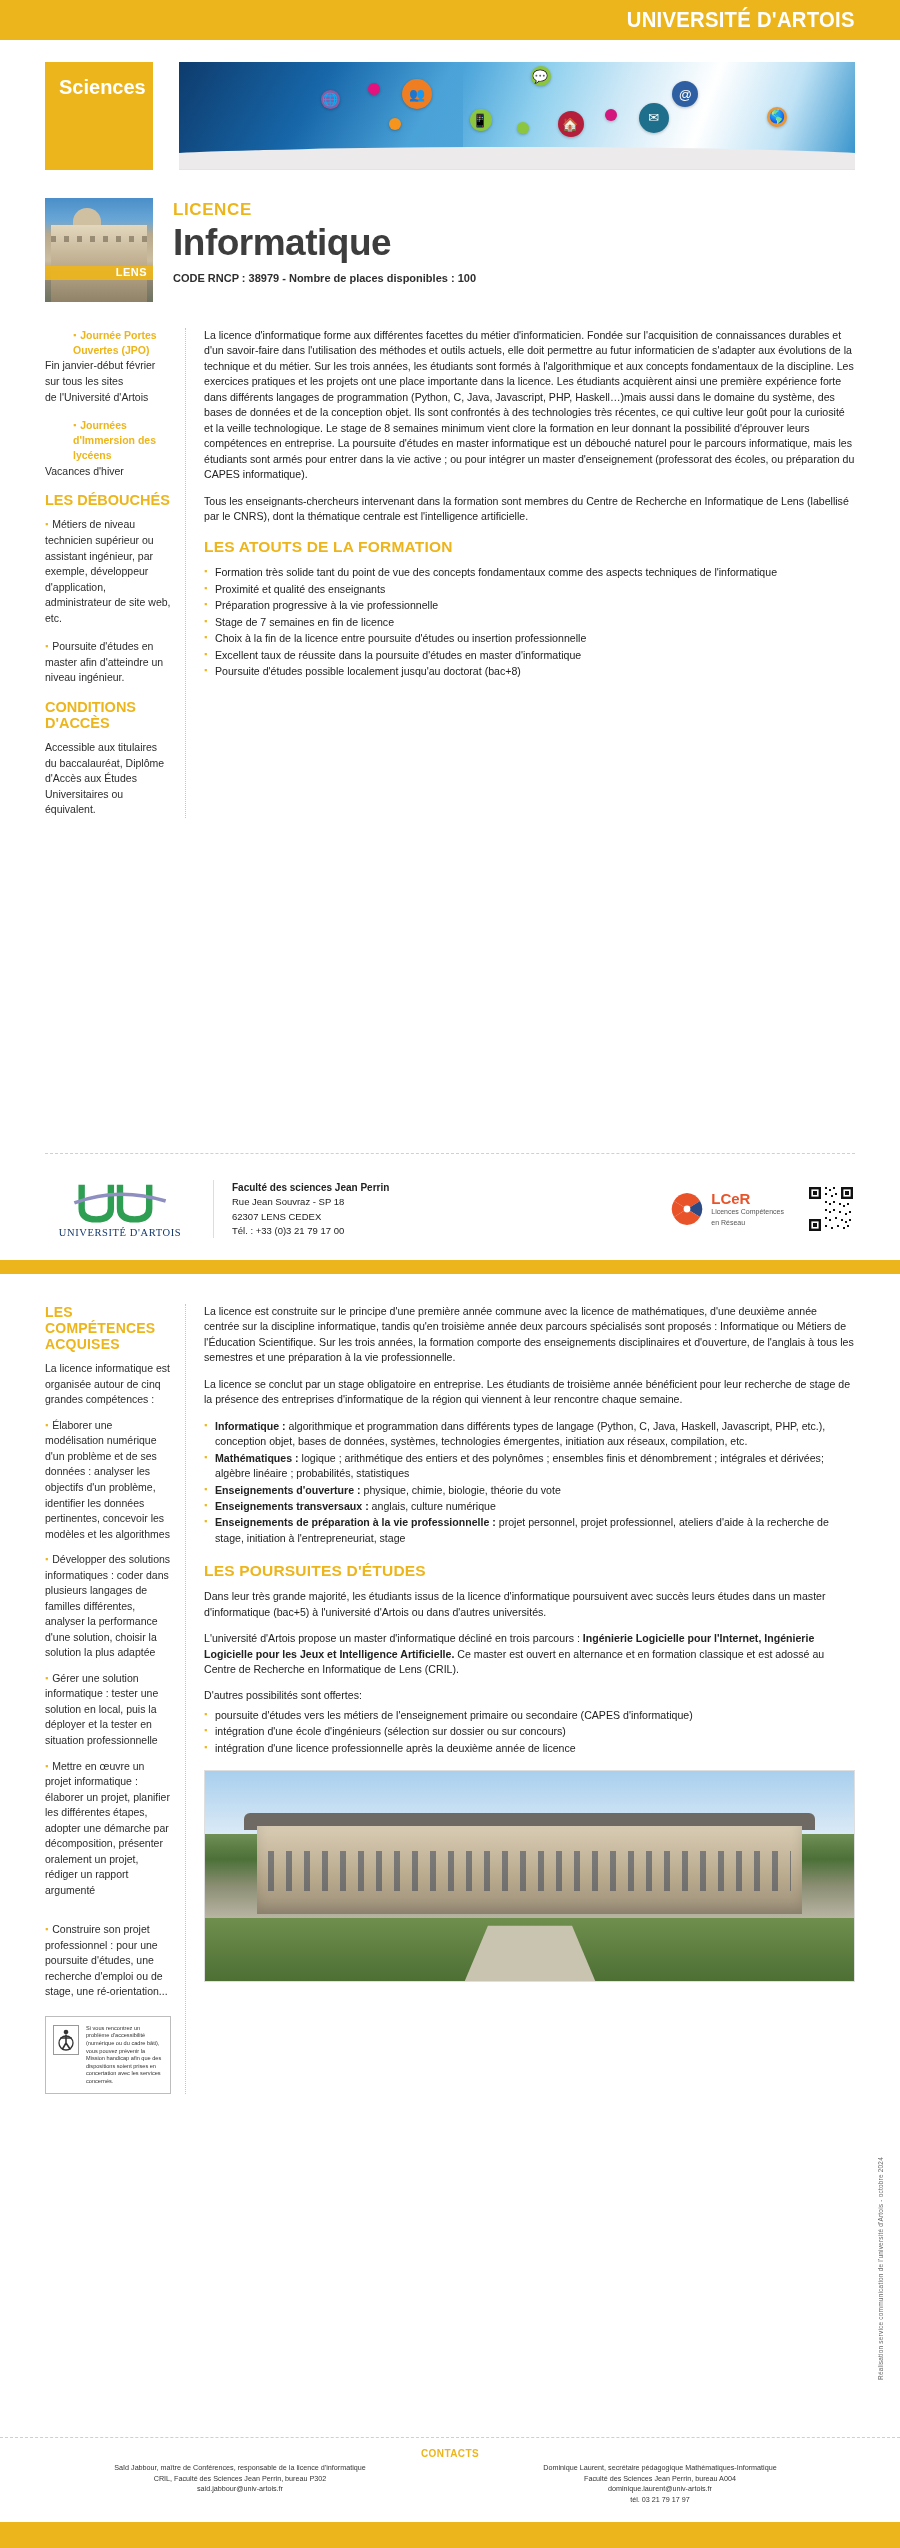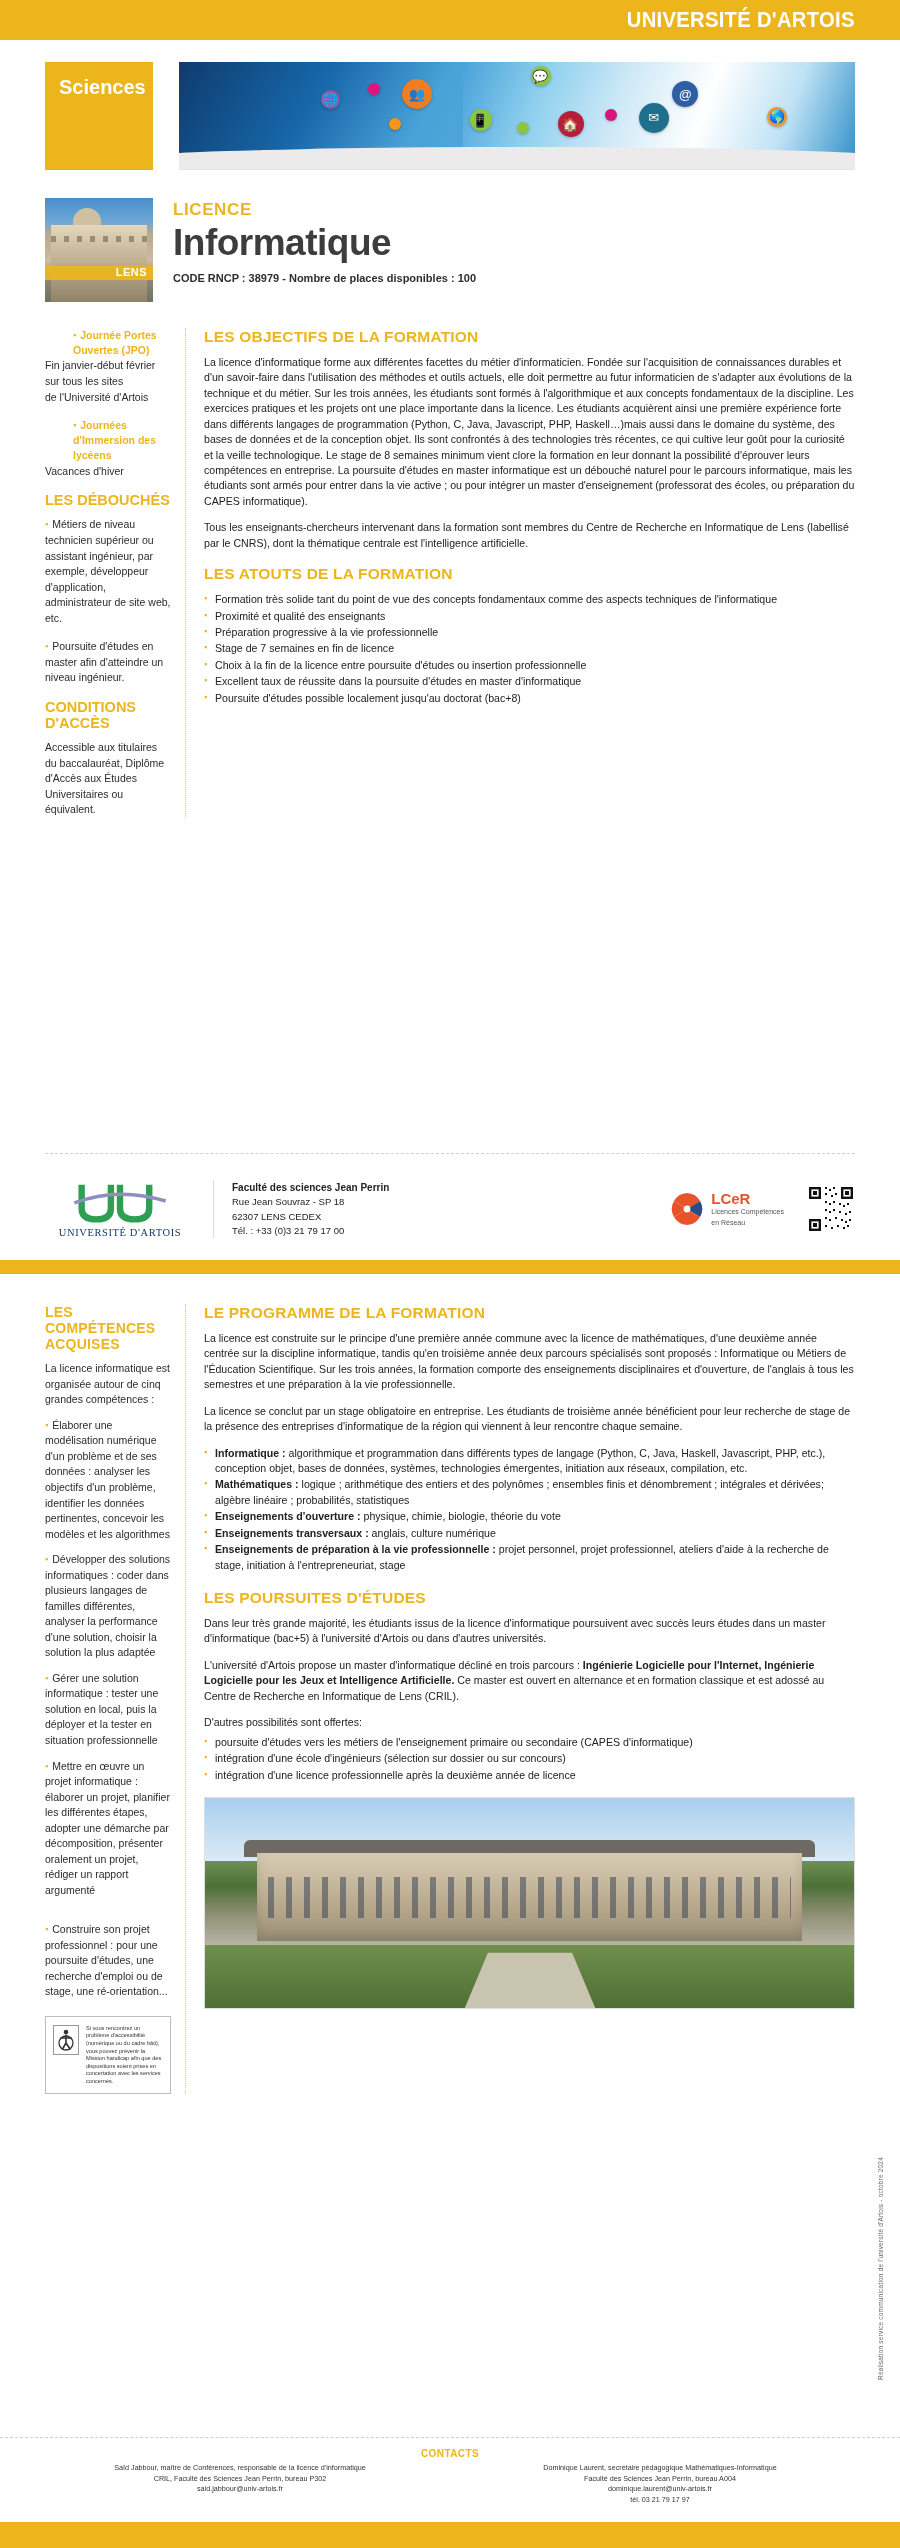--- a/index.html
+++ b/index.html
@@ -280,21 +280,20 @@
         <div class="side-txt bul">Poursuite d'études en master afin d'atteindre un niveau ingénieur.</div>
       </div>
 
       <div class="side-sec-title">CONDITIONS D'ACCÈS</div>
       <div class="side-txt">Accessible aux titulaires du baccalauréat, Diplôme d'Accès aux Études Universitaires ou équivalent.</div>
     </div>
 
     <div class="col-divider"></div>
 
     <div class="col-right">
-      <div class="sec-h-yellow">LES OBJECTIFS DE LA FORMATION</div>
       <div class="para">La licence d'informatique forme aux différentes facettes du métier d'informaticien. Fondée sur l'acquisition de connaissances durables et d'un savoir-faire dans l'utilisation des méthodes et outils actuels, elle doit permettre au futur informaticien de s'adapter aux évolutions de la technique et du métier. Sur les trois années, les étudiants sont formés à l'algorithmique et aux concepts fondamentaux de la discipline. Les exercices pratiques et les projets ont une place importante dans la licence. Les étudiants acquièrent ainsi une première expérience forte dans différents langages de programmation (Python, C, Java, Javascript, PHP, Haskell…)mais aussi dans le domaine du système, des bases de données et de la conception objet. Ils sont confrontés à des technologies très récentes, ce qui cultive leur goût pour la curiosité et la veille technologique. Le stage de 8 semaines minimum vient clore la formation en leur donnant la possibilité d'éprouver leurs compétences en entreprise. La poursuite d'études en master informatique est un débouché naturel pour le parcours informatique, mais les étudiants sont armés pour entrer dans la vie active ; ou pour intégrer un master d'enseignement (professorat des écoles, ou préparation du CAPES informatique).</div>
       <div class="para">Tous les enseignants-chercheurs intervenant dans la formation sont membres du Centre de Recherche en Informatique de Lens (labellisé par le CNRS), dont la thématique centrale est l'intelligence artificielle.</div>
 
       <div class="sec-h-yellow" style="margin-top:14px;">LES ATOUTS DE LA FORMATION</div>
       <ul class="bullets">
         <li>Formation très solide tant du point de vue des concepts fondamentaux comme des aspects techniques de l'informatique</li>
         <li>Proximité et qualité des enseignants</li>
         <li>Préparation progressive à la vie professionnelle</li>
         <li>Stage de 7 semaines en fin de licence</li>
         <li>Choix à la fin de la licence entre poursuite d'études ou insertion professionnelle</li>
@@ -414,21 +413,20 @@
             <circle cx="13" cy="18" r="7" fill="none" stroke="#333" stroke-width="1.3"></circle>
           </svg>
         </div>
         <div class="nt">Si vous rencontrez un problème d'accessibilité (numérique ou du cadre bâti), vous pouvez prévenir la Mission handicap afin que des dispositions soient prises en concertation avec les services concernés.</div>
       </div>
     </div>
 
     <div class="col-divider"></div>
 
     <div class="p2-right">
-      <div class="sec-h-yellow">LE PROGRAMME DE LA FORMATION</div>
       <div class="para">La licence est construite sur le principe d'une première année commune avec la licence de mathématiques, d'une deuxième année centrée sur la discipline informatique, tandis qu'en troisième année deux parcours spécialisés sont proposés : Informatique ou Métiers de l'Éducation Scientifique. Sur les trois années, la formation comporte des enseignements disciplinaires et d'ouverture, de l'anglais à tous les semestres et une préparation à la vie professionnelle.</div>
       <div class="para">La licence se conclut par un stage obligatoire en entreprise. Les étudiants de troisième année bénéficient pour leur recherche de stage de la présence des entreprises d'informatique de la région qui viennent à leur rencontre chaque semaine.</div>
 
       <ul class="bullets">
         <li><b>Informatique :</b><span> algorithmique et programmation dans différents types de langage (Python, C, Java, Haskell, Javascript, PHP, etc.), conception objet, bases de données, systèmes, technologies émergentes, initiation aux réseaux, compilation, etc.</span></li>
         <li><b>Mathématiques :</b><span> logique ; arithmétique des entiers et des polynômes ; ensembles finis et dénombrement ; intégrales et dérivées; algèbre linéaire ; probabilités, statistiques</span></li>
         <li><b>Enseignements d'ouverture :</b><span> physique, chimie, biologie, théorie du vote</span></li>
         <li><b>Enseignements transversaux :</b><span> anglais, culture numérique</span></li>
         <li><b>Enseignements de préparation à la vie professionnelle :</b><span> projet personnel, projet professionnel, ateliers d'aide à la recherche de stage, initiation à l'entrepreneuriat, stage</span></li>
       </ul>

